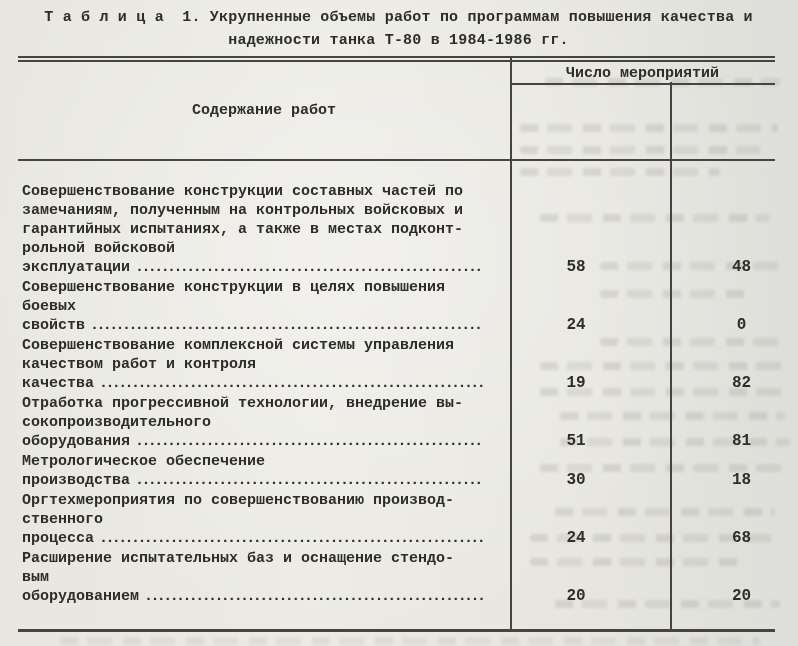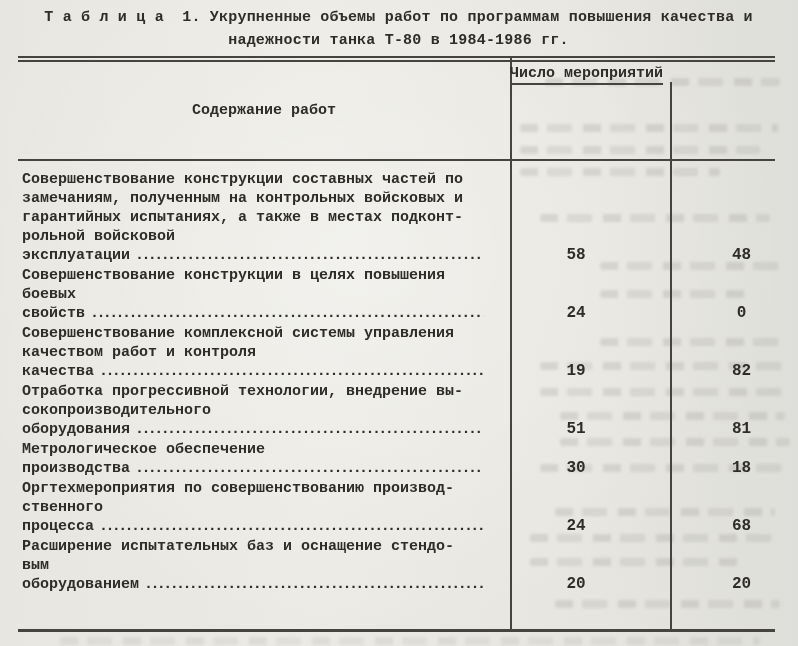--- a/index.html
+++ b/index.html
@@ -47,38 +47,38 @@
     position:absolute;left:0;top:6px;width:757px;height:99px;
     display:grid;grid-template-columns:492px 265px;
     border-bottom:2px solid #45443e;
     box-sizing:border-box;
   }
   .th-col1{
     display:flex;align-items:center;justify-content:center;
     font-size:15px;
     font-family:Liberation Mono, monospace;
   }
-  .th-group{display:flex;flex-direction:row;}
+  .th-group{display:flex;flex-direction:column;}
   .th-group-title{
     height:20px;display:flex;align-items:flex-end;justify-content:center;
     border-bottom:2px solid #45443e;font-size:15px;padding-bottom:1px;
     box-sizing:content-box;
   }
   .th-sub{
     flex:1;display:grid;grid-template-columns:160px 105px;
     font-size:15px;
   }
   .th-sub > div{display:flex;align-items:center;justify-content:center;}
 
   .tbody{position:absolute;left:0;top:107px;width:757px;}
   .trow{
     display:grid;grid-template-columns:492px 160px 105px;
     margin-top:1px;
   }
-  .trow:first-child{margin-top:7px;}
+  .trow:first-child{margin-top:19px;}
   .td-label{
     overflow:hidden;margin-right:26px;padding-left:4px;
     font-size:15px;line-height:19px;
   }
   .lbl{white-space:pre-wrap;}
   .dots{white-space:nowrap;letter-spacing:-2.6px;padding-left:5px;}
   .dots::after{content:"..........................................................................................";}
   .td-n1,.td-n2{
     display:flex;align-items:flex-end;justify-content:center;
     font-size:16px;line-height:19px;

